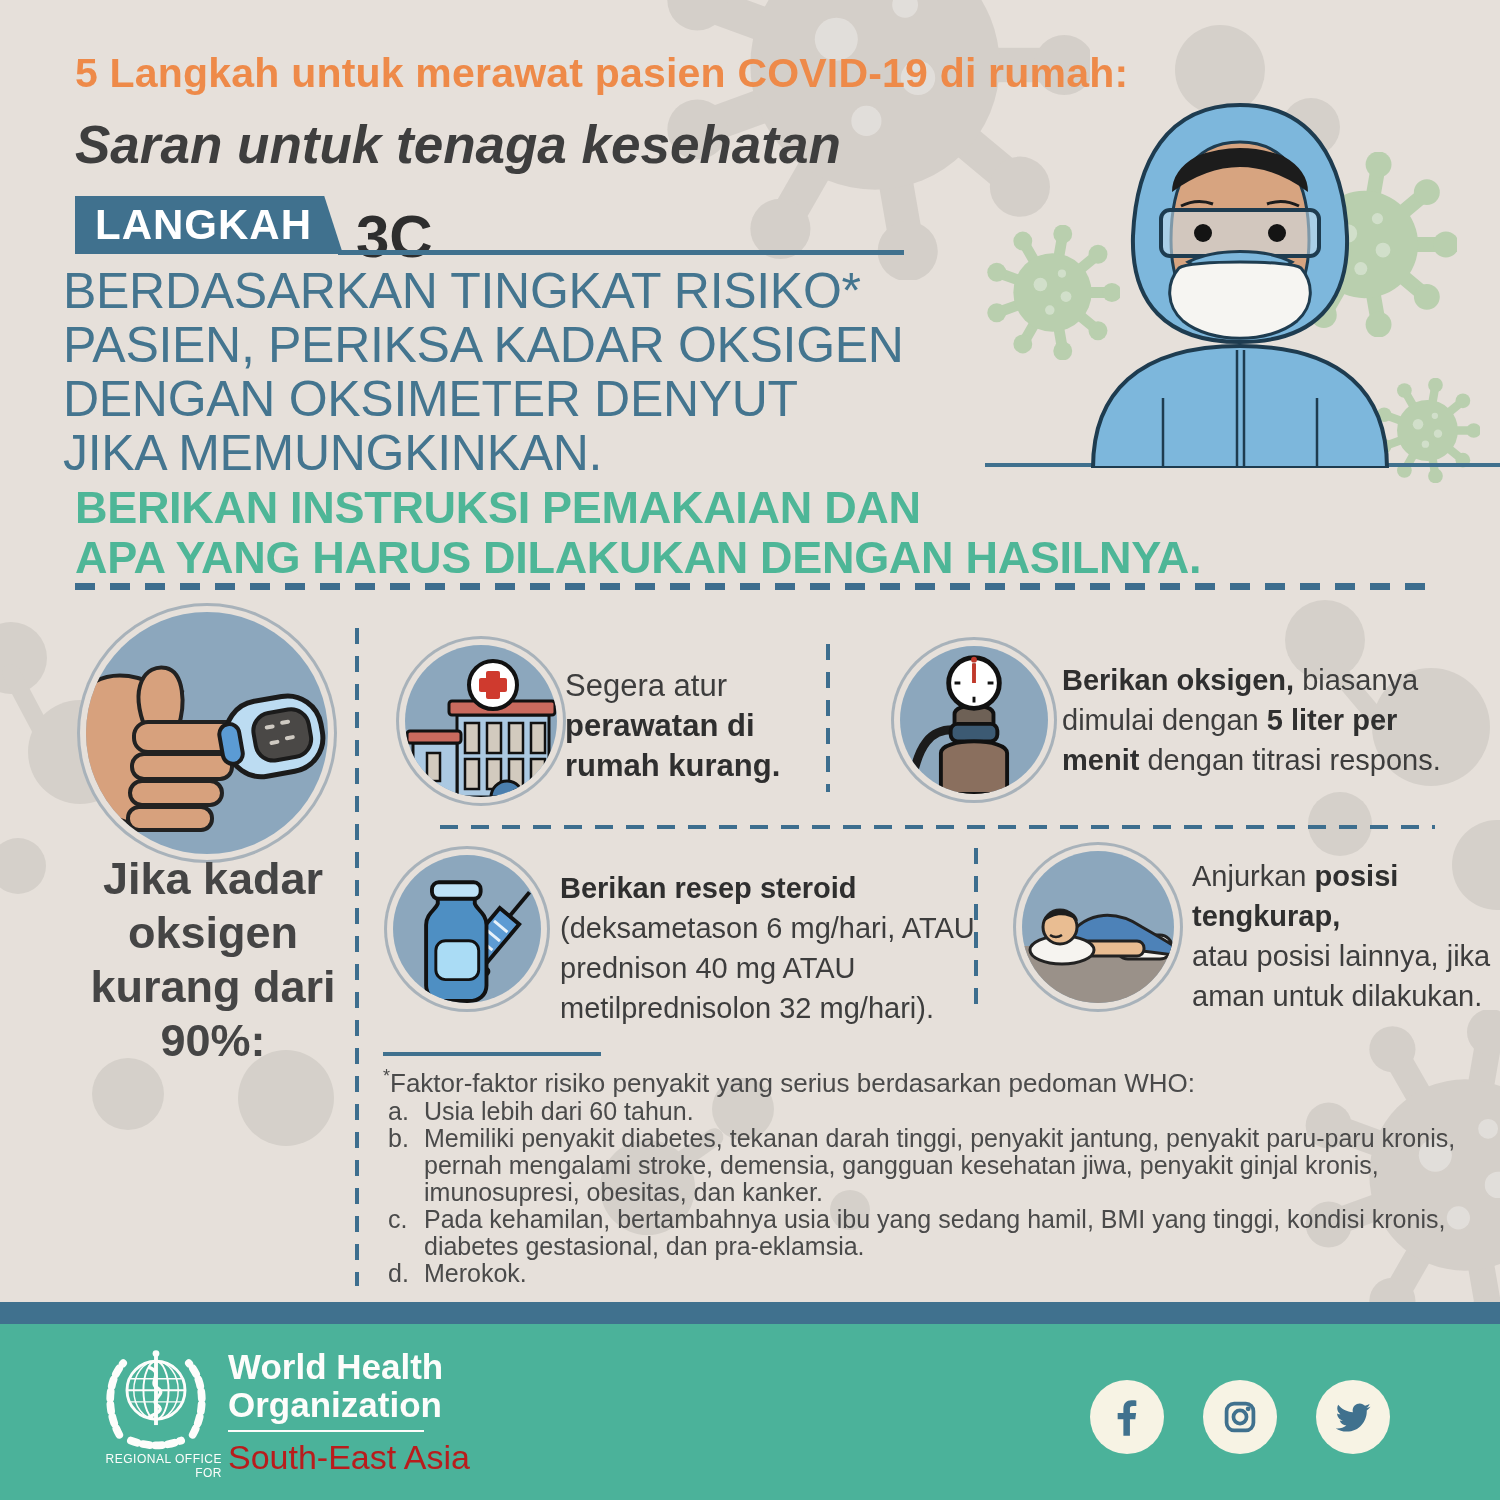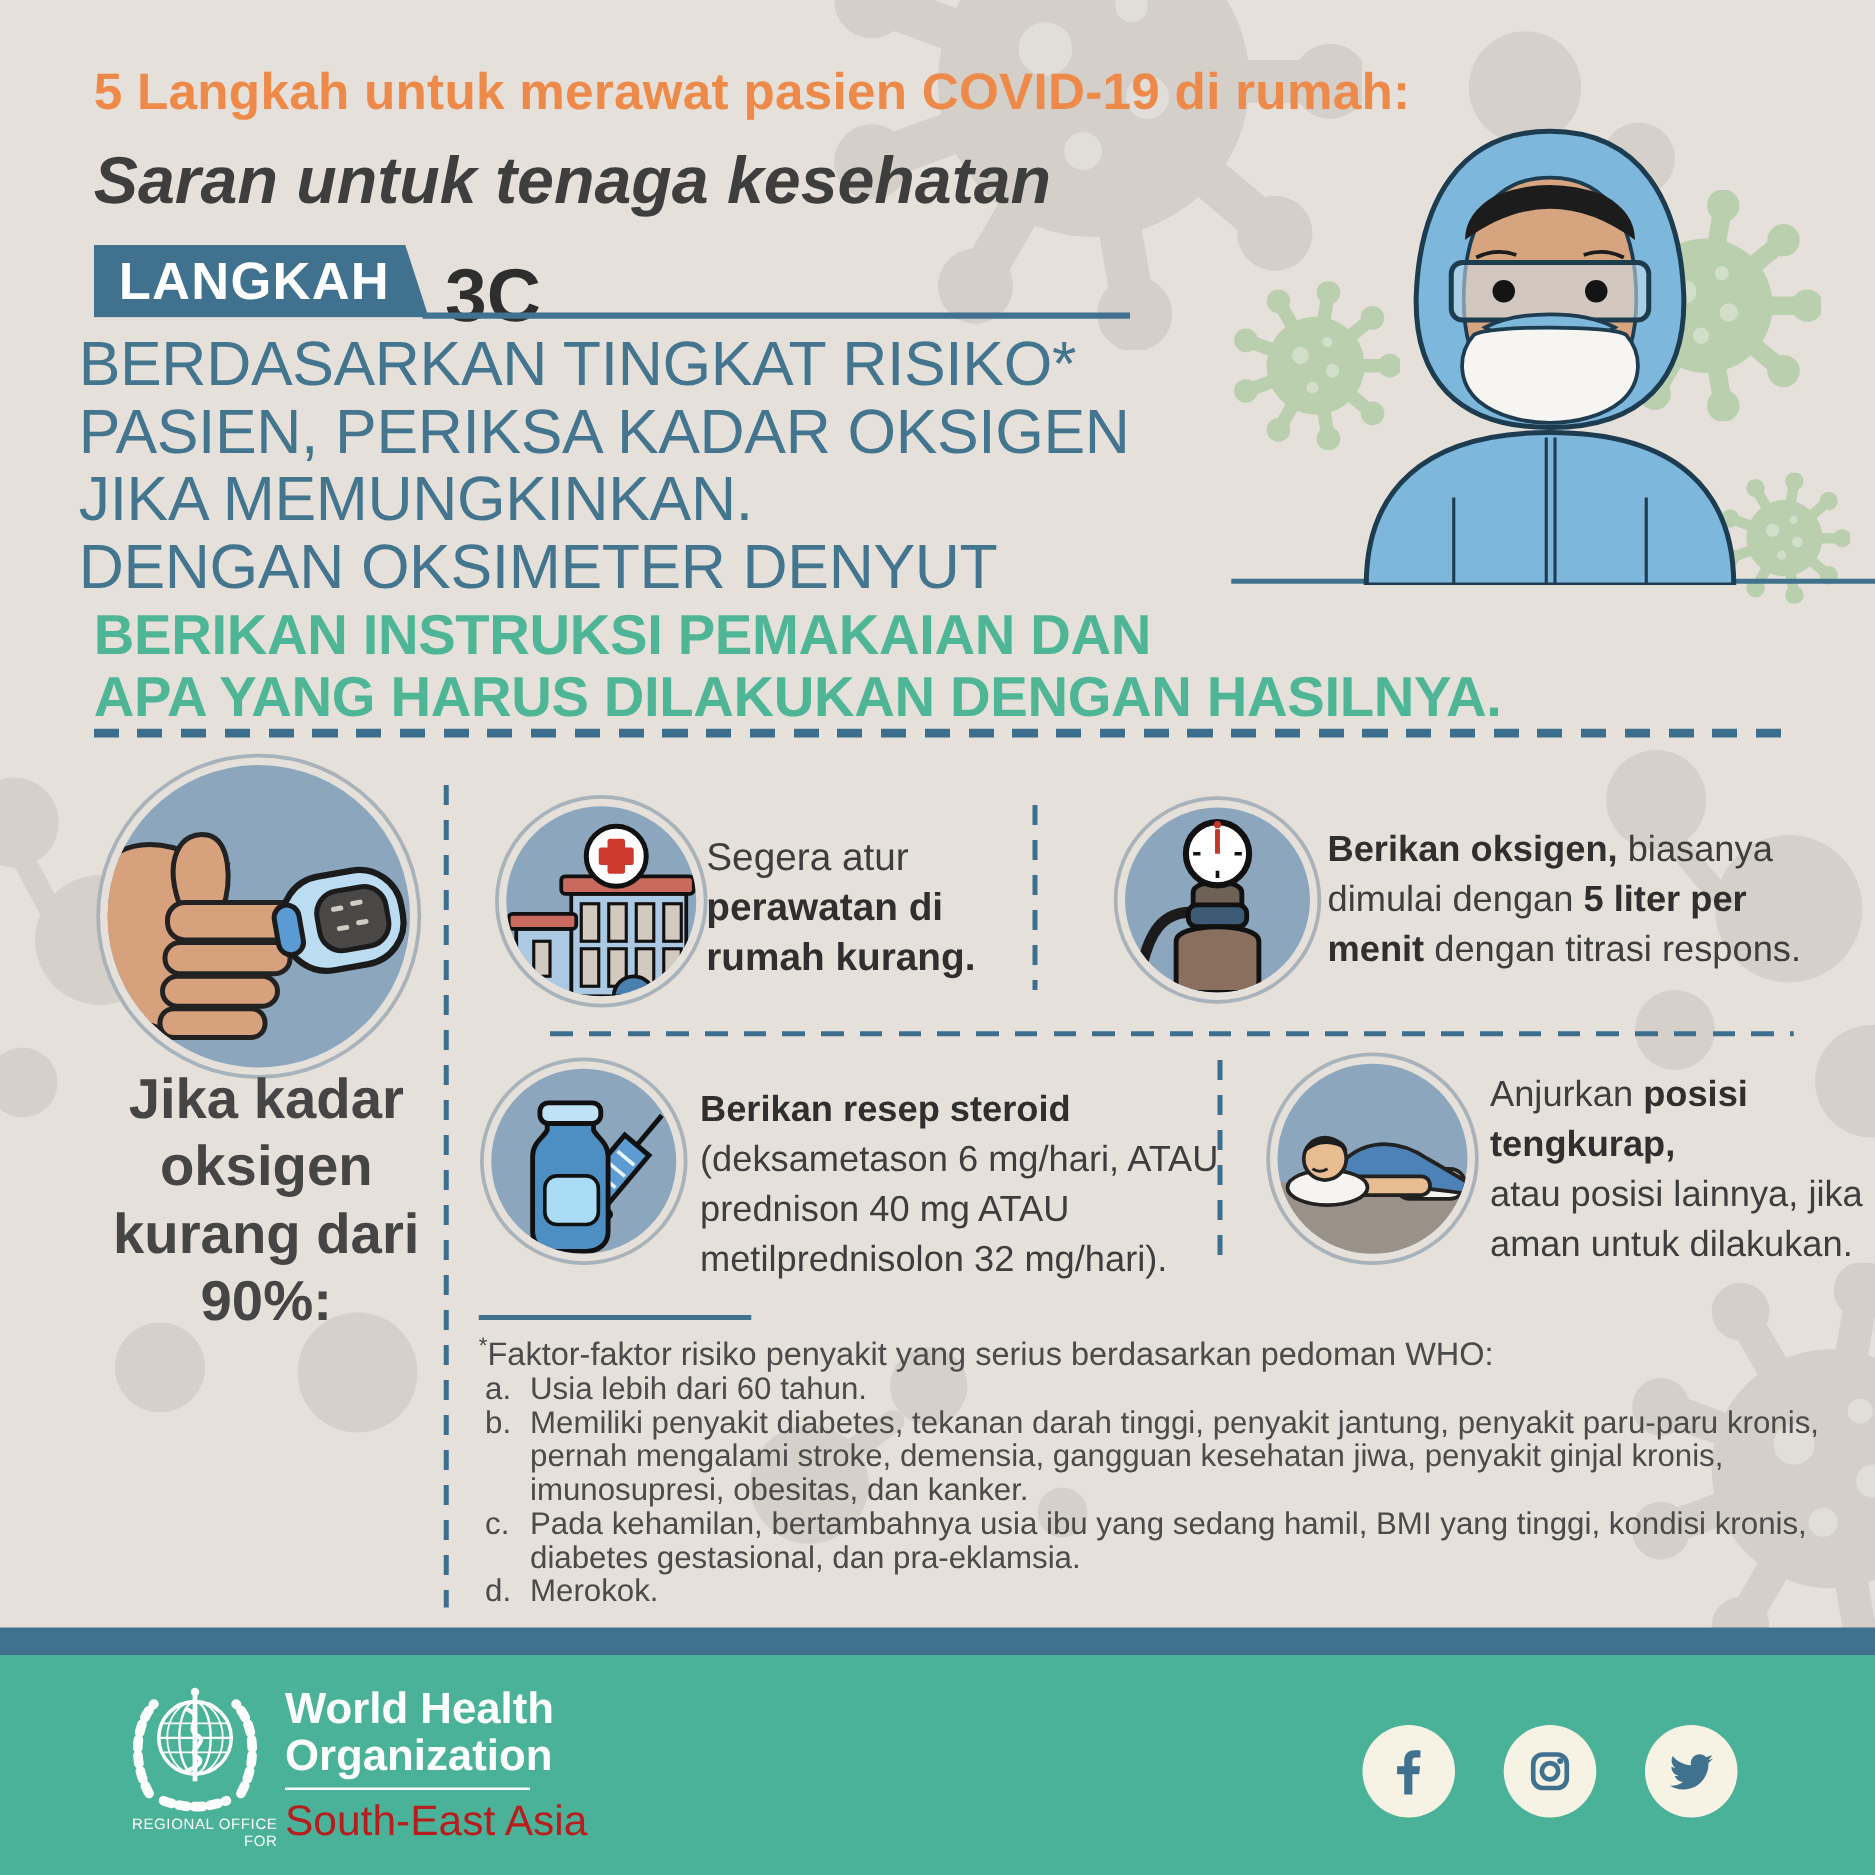--- a/index.html
+++ b/index.html
@@ -121,22 +121,22 @@
 
   <div class="abs title">5 Langkah untuk merawat pasien COVID-19 di rumah:</div>
   <div class="abs subtitle">Saran untuk tenaga kesehatan</div>
   <div class="abs badge">LANGKAH</div>
   <div class="abs step-code">3C</div>
   <div class="abs badge-line"></div>
 
   <div class="abs heading">
     <div>BERDASARKAN TINGKAT RISIKO*</div>
     <div>PASIEN, PERIKSA KADAR OKSIGEN</div>
+    <div>DENGAN OKSIMETER DENYUT</div>
     <div>JIKA MEMUNGKINKAN.</div>
-    <div>DENGAN OKSIMETER DENYUT</div>
   </div>
   <div class="abs subheading">
     <div>BERIKAN INSTRUKSI PEMAKAIAN DAN</div>
     <div>APA YANG HARUS DILAKUKAN DENGAN HASILNYA.</div>
   </div>
   <div class="dash-h" style="left:75px;top:583px;width:1358px;"></div>
 
   <svg class="virus" style="left:985px;top:225px;width:135px;height:135px;">
       <use href="#virus-sym"></use>
     </svg>

